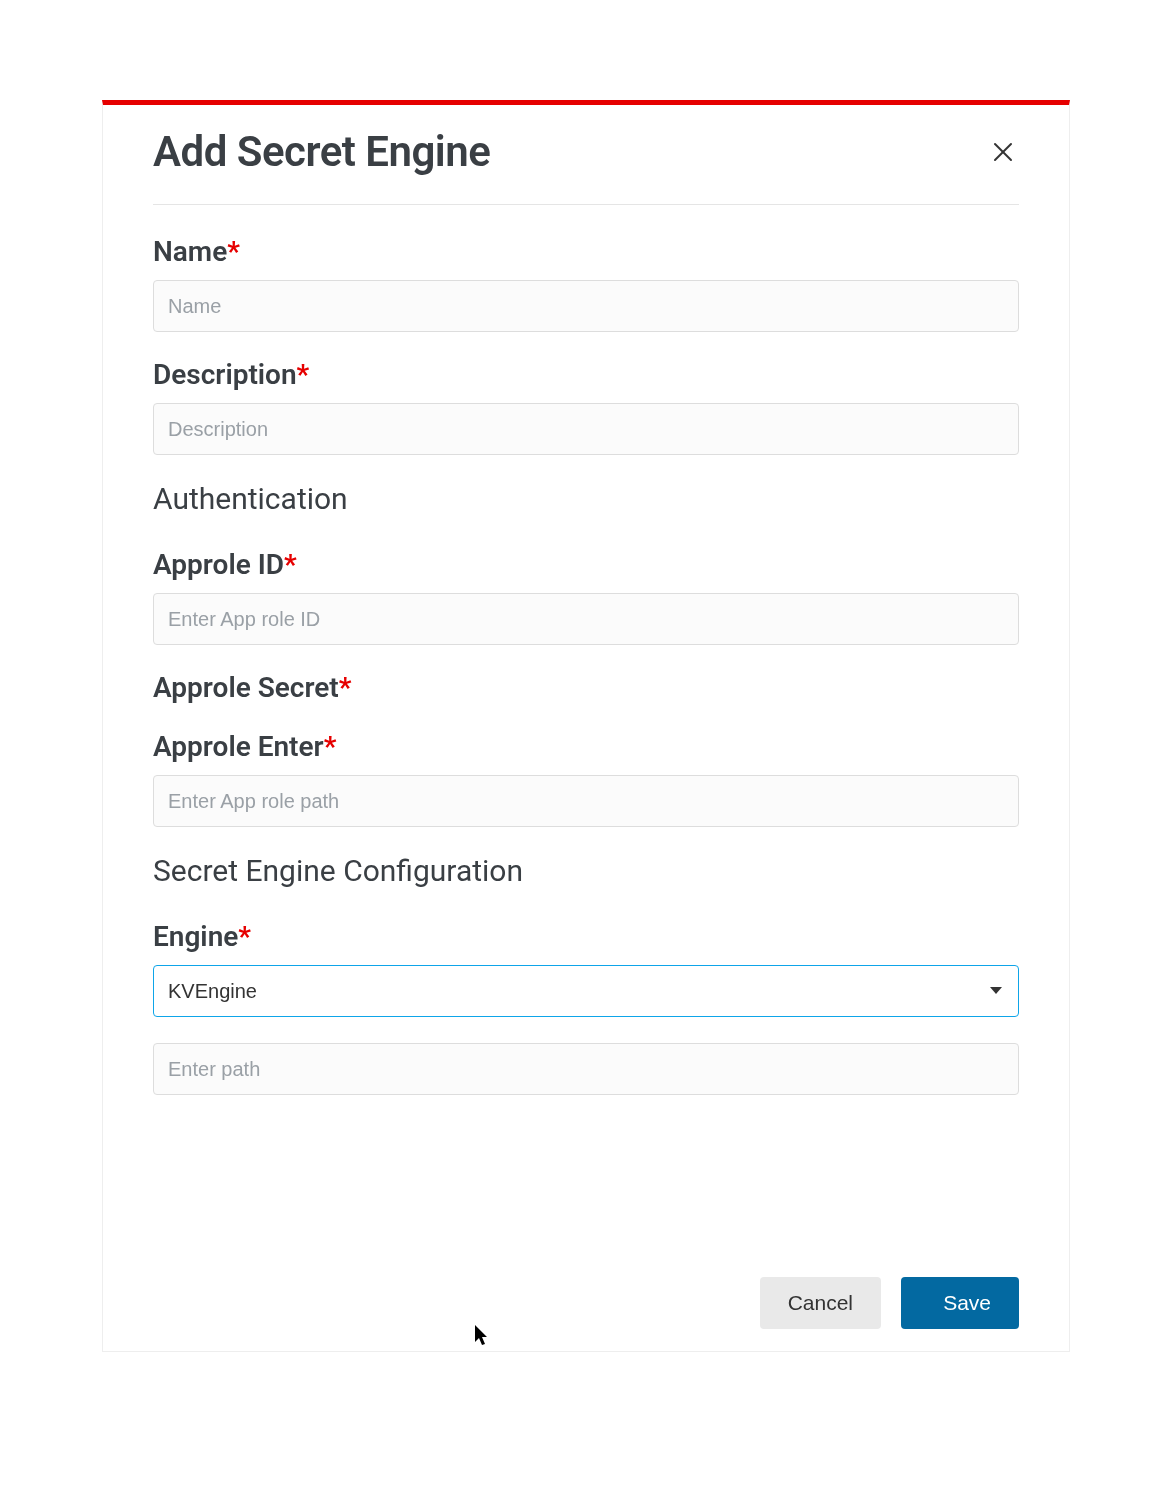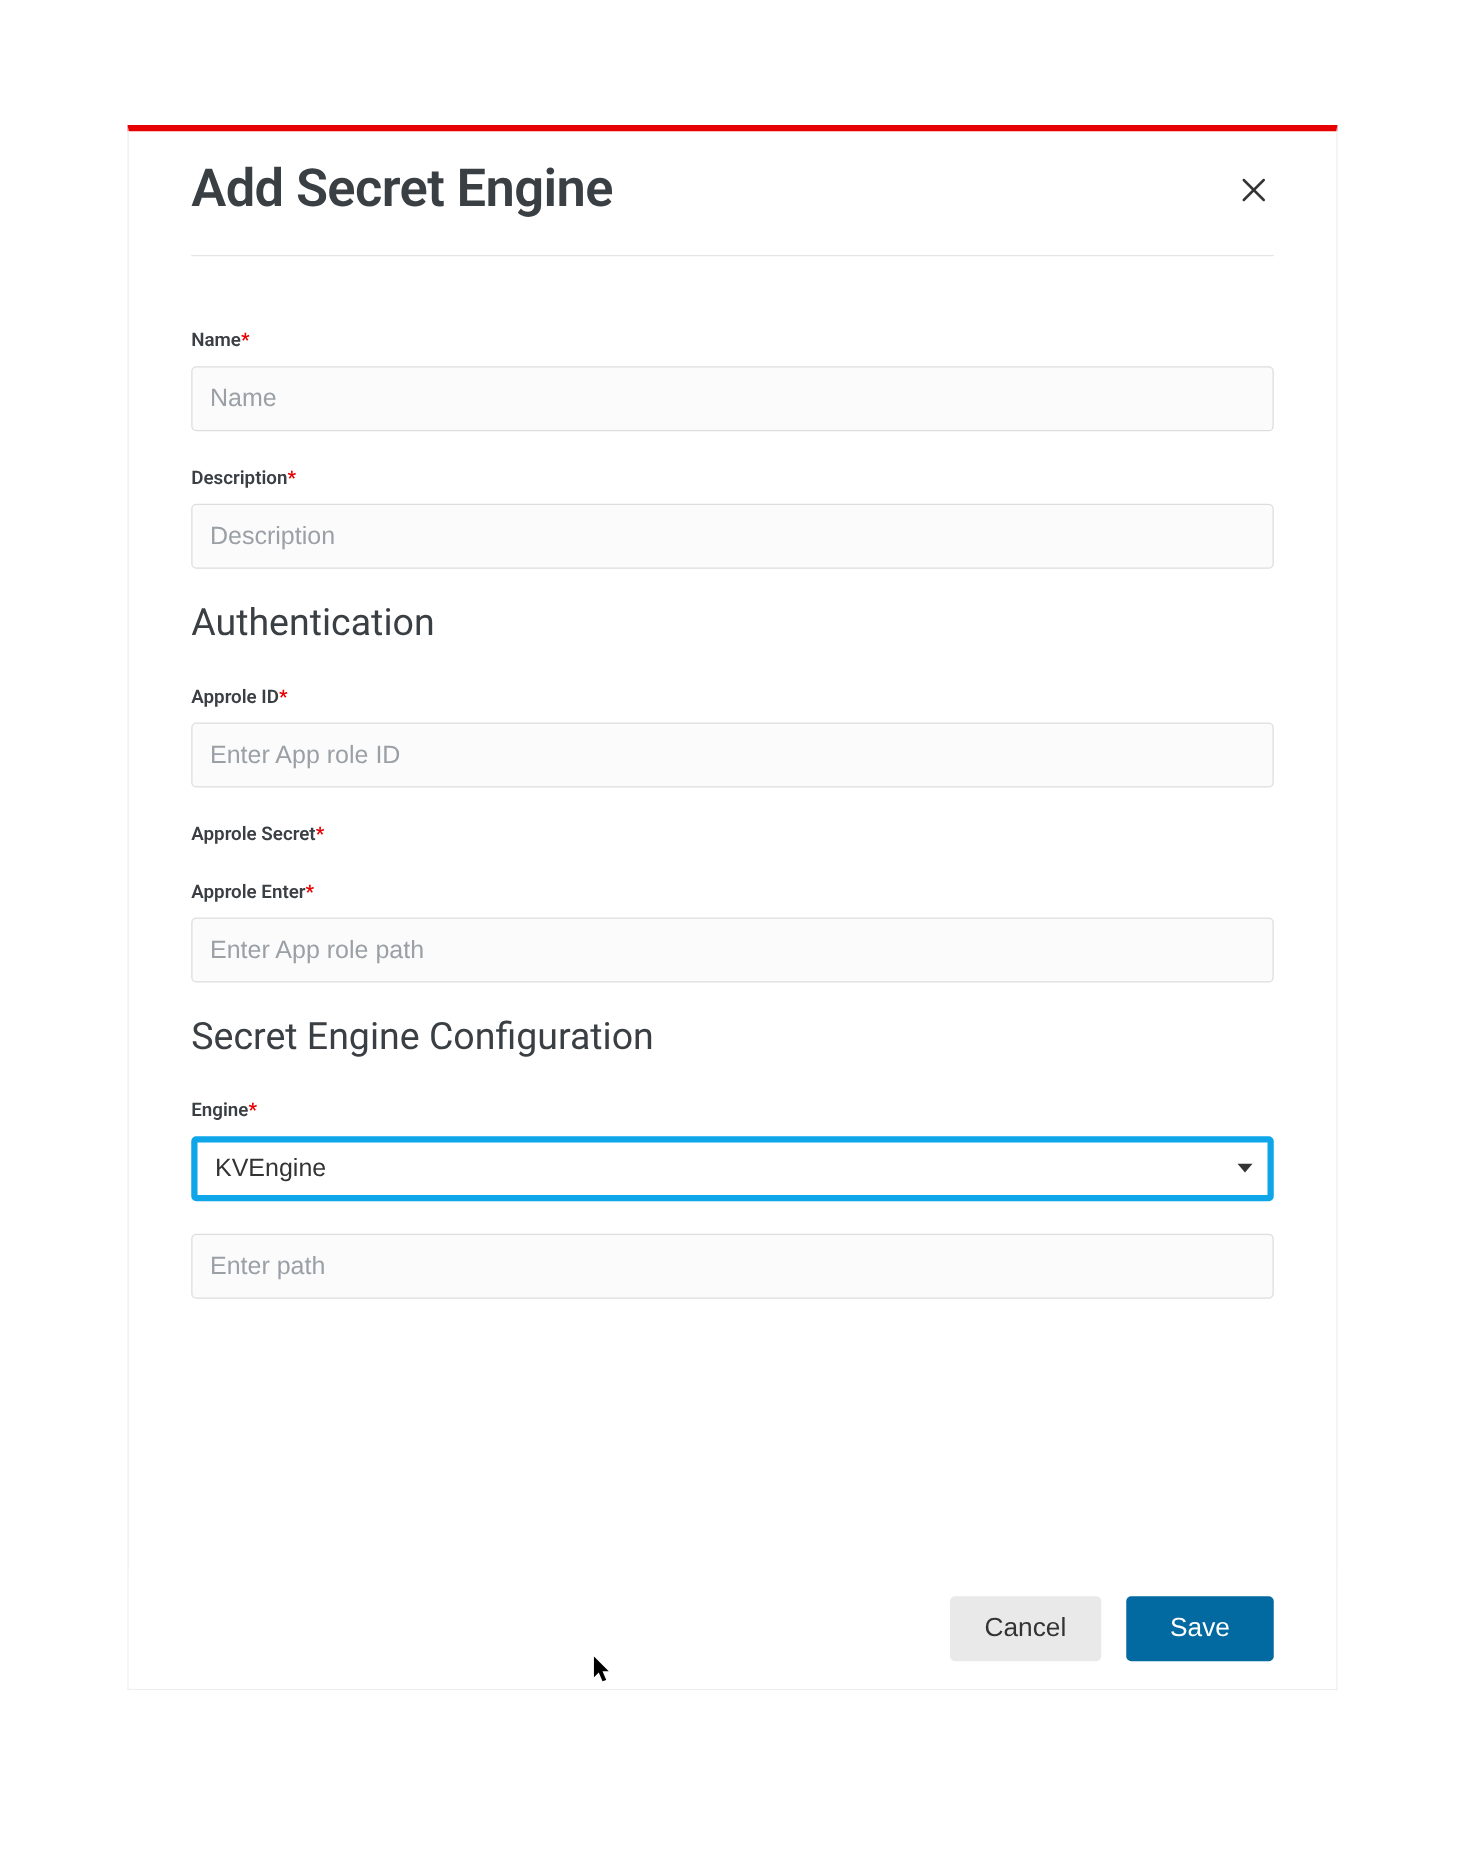--- a/index.html
+++ b/index.html
@@ -66,25 +66,24 @@
     .modal-body {
       padding: 0 50px;
       flex: 1;
       overflow-y: auto;
     }
     .form-group {
       margin-bottom: 26px;
     }
     .form-label {
       display: block;
-      font-size: 15px;
+      font-size: 28px;
       font-weight: 600;
       color: #3a3f44;
       margin-bottom: 12px;
-      margin-top: 28px;
     }
     .required {
       color: #e60000;
       font-weight: 700;
     }
     .text-input {
       width: 100%;
       height: 52px;
       border: 1px solid #ddd;
       background: #fbfbfb;
@@ -104,21 +103,21 @@
       margin-top: 24px;
       margin-bottom: 32px;
     }
     .select-wrapper {
       position: relative;
       width: 100%;
     }
     .select-input {
       width: 100%;
       height: 52px;
-      border: 5px solid #0ea5e9;
+      border: 1px solid #0ea5e9;
       background: #fff;
       border-radius: 4px;
       padding: 0 40px 0 14px;
       font-size: 20px;
       color: #333;
       appearance: none;
       -webkit-appearance: none;
       outline: none;
       cursor: pointer;
     }
@@ -138,20 +137,21 @@
       background: #fff;
     }
     .btn {
       border: none;
       border-radius: 4px;
       font-size: 21px;
       font-weight: 500;
       padding: 14px 28px;
       cursor: pointer;
       min-width: 118px;
+      text-align: right;
     }
     .btn-cancel {
       background: #e9e9e9;
       color: #333;
     }
     .btn-save {
       background: #0369a1;
       color: #fff;
     }
     .cursor-icon {

